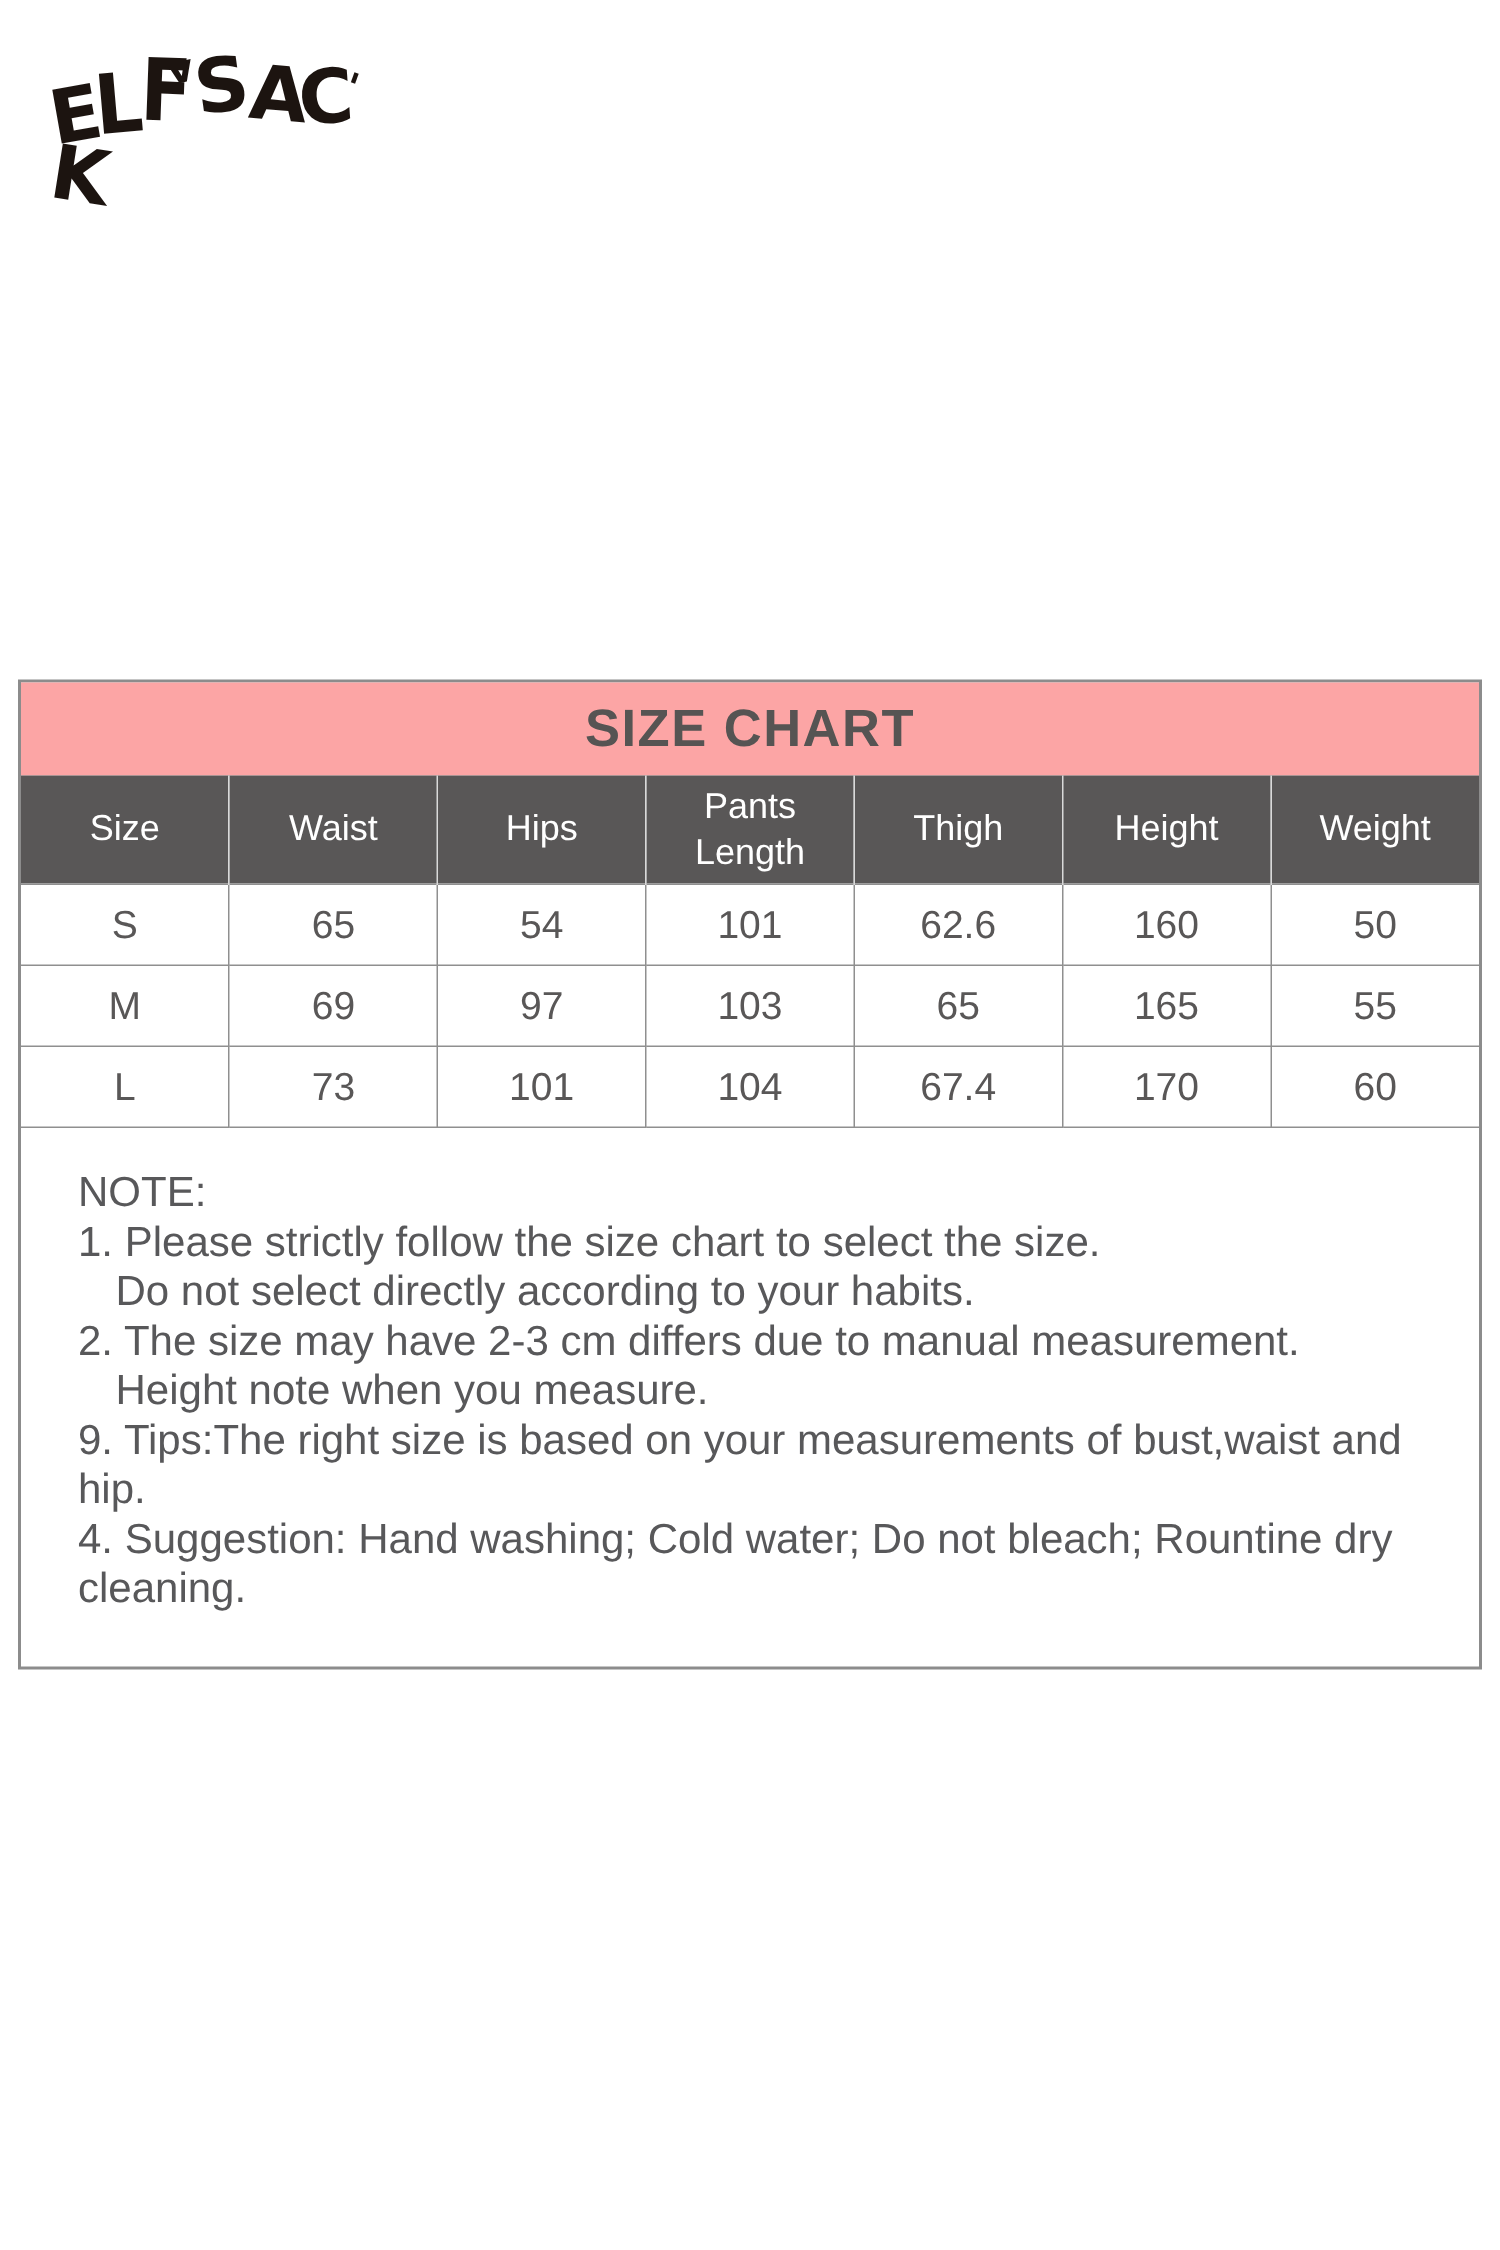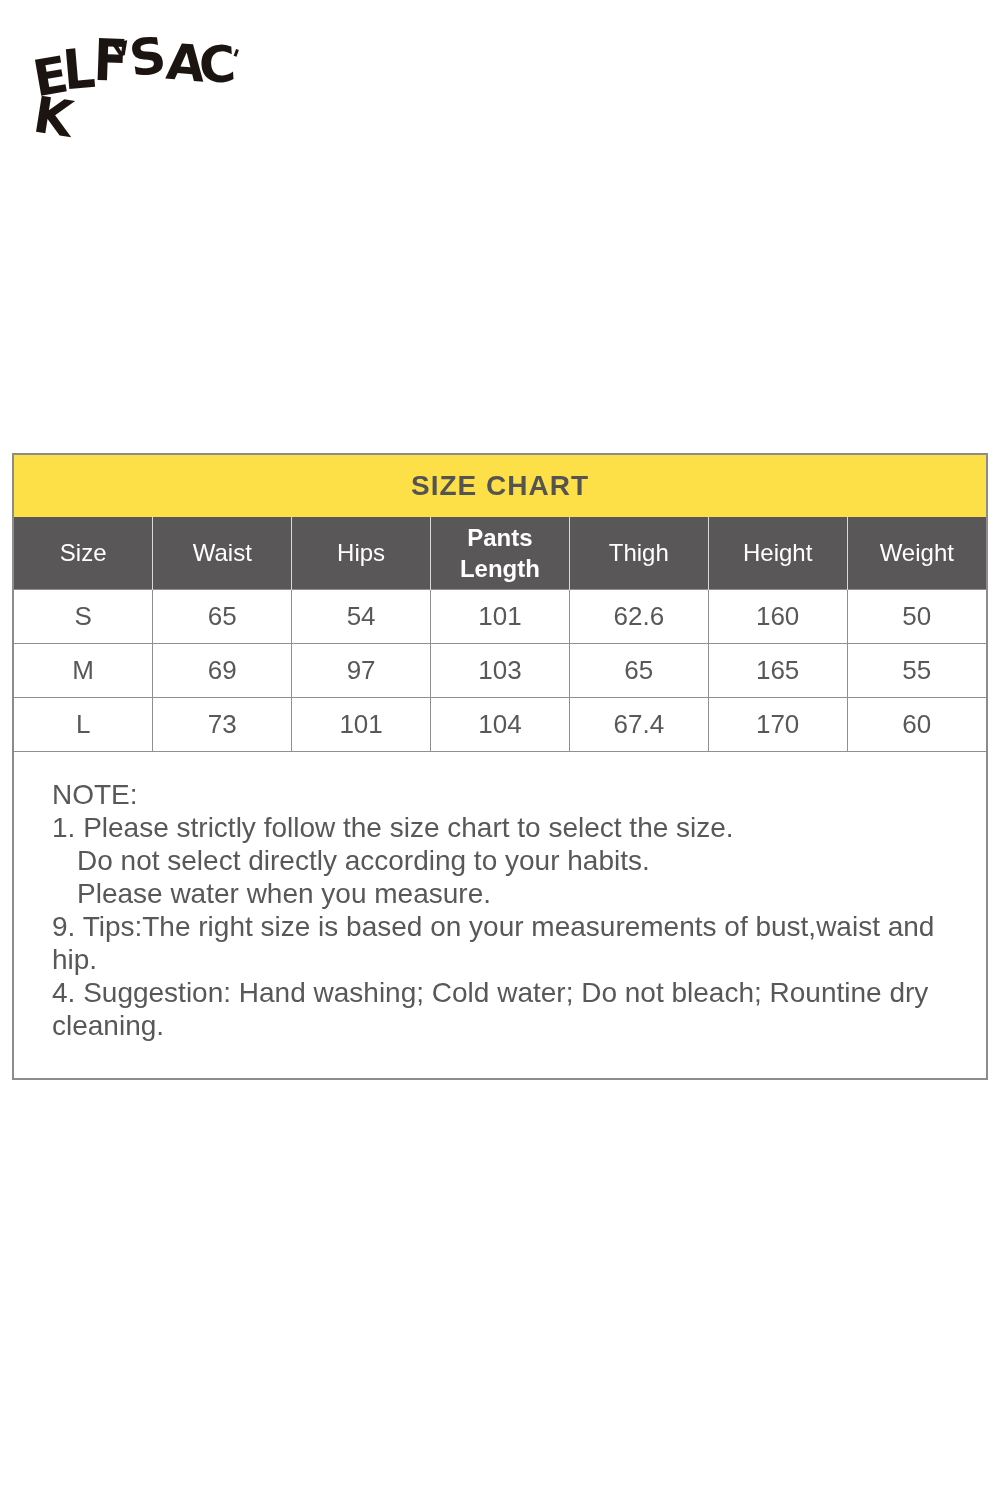--- a/index.html
+++ b/index.html
@@ -52,23 +52,23 @@
   .chart-box {
     position: absolute;
     left: 12px;
     top: 453px;
     width: 976px;
     border: 2px solid #8c8c8c;
     background: #ffffff;
   }
   .chart-title {
     height: 62px;
-    background: #fde047;
+    background: #fca5a5;
     color: #565453;
-    font-size: 28px;
+    font-size: 35px;
     font-weight: bold;
     letter-spacing: 1px;
     display: flex;
     align-items: center;
     justify-content: center;
   }
   table.size-table {
     width: 100%;
     border-collapse: collapse;
     table-layout: fixed;
@@ -81,21 +81,20 @@
     height: 72px;
     text-align: center;
     vertical-align: middle;
     border-left: 1px solid #d9d9d9;
   }
   table.size-table th:first-child { border-left: none; }
   table.size-table th .wrap {
     display: inline-block;
     max-width: 86px;
     line-height: 1.3;
-    font-weight: bold;
   }
   table.size-table td {
     height: 54px;
     text-align: center;
     vertical-align: middle;
     font-size: 26px;
     color: #595757;
     border: 1px solid #8f8f8f;
   }
   table.size-table tr td:first-child { border-left: none; }
@@ -166,20 +165,21 @@
           <td>170</td>
           <td>60</td>
         </tr>
       </tbody>
     </table>
 
     <div class="notes">
       <div class="note-line">NOTE:</div>
       <div class="note-line">1. Please strictly follow the size chart to select the size.</div>
       <div class="note-line indent">Do not select directly according to your habits.</div>
-      <div class="note-line indent">Please water when you measure.</div>
+      <div class="note-line">2. The size may have 2-3 cm differs due to manual measurement.</div>
+      <div class="note-line indent">Height note when you measure.</div>
       <div class="note-line">9. Tips:The right size is based on your measurements of bust,waist and hip.</div>
       <div class="note-line">4. Suggestion: Hand washing; Cold water; Do not bleach; Rountine dry cleaning.</div>
     </div>
 
   </div>
 
 </div>
 
 </body></html>

